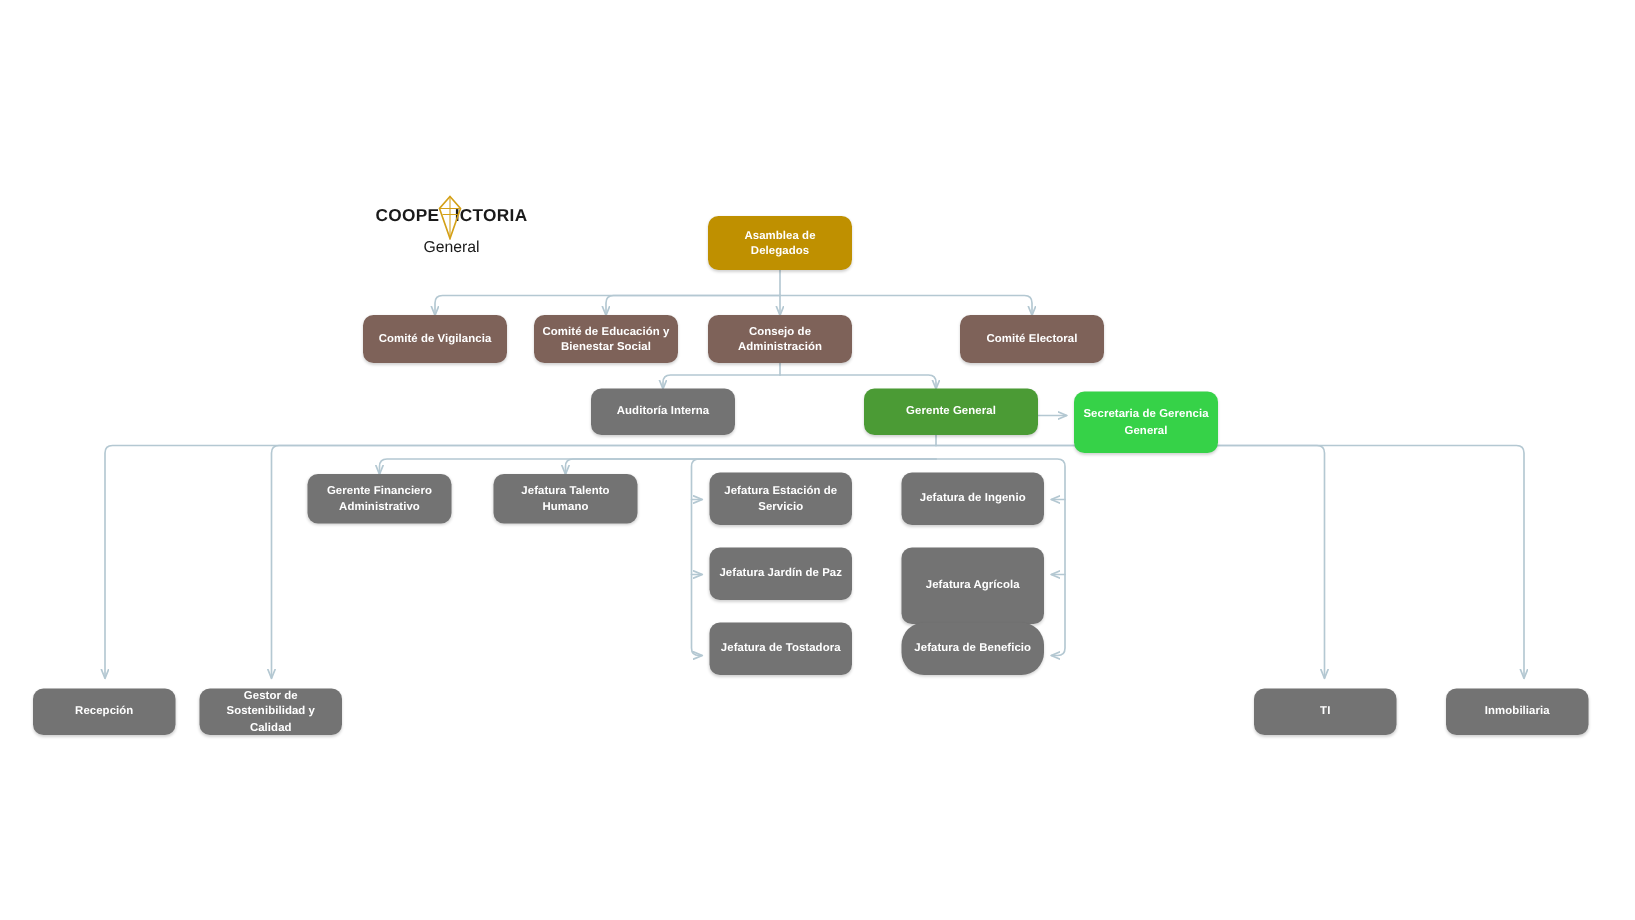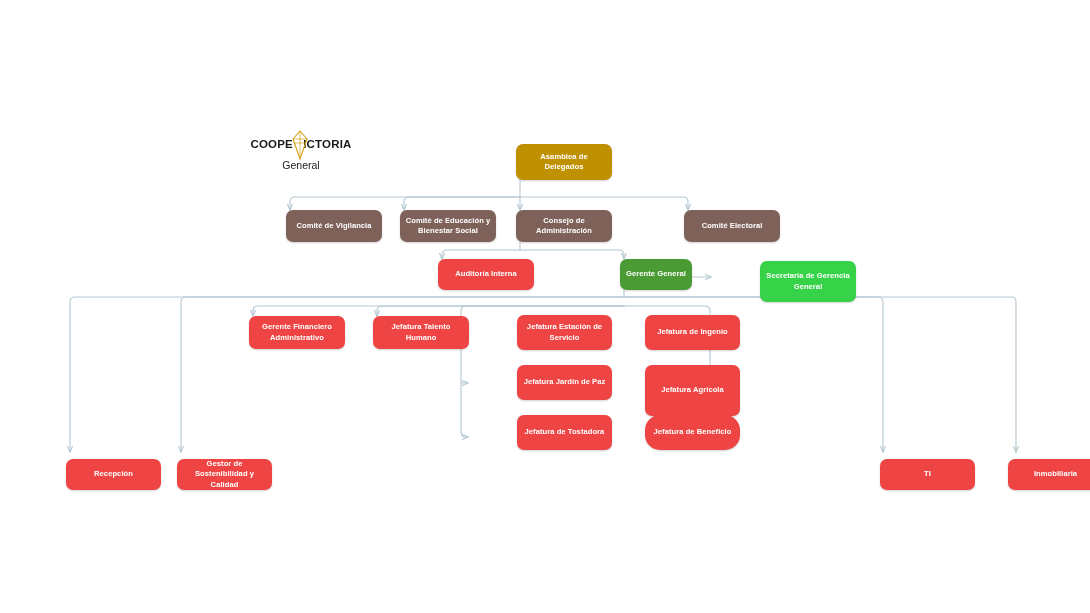--- a/index.html
+++ b/index.html
@@ -37,26 +37,25 @@
     align-items: center;
     justify-content: center;
     text-align: center;
     color: #ffffff;
     font-size: 7.6px;
     font-weight: bold;
     line-height: 1.38;
     letter-spacing: 0.05px;
     padding: 0 5px;
     box-shadow: 0 1px 2px rgba(0,0,0,0.18);
-    margin-left: 44px;
   }
   .node span { display: block; }
   .n-gold   { background: #bf9000; }
   .n-brown  { background: #7e6259; }
-  .n-teal   { background: #ef4444; }
+  .n-teal   { background: #737373; }
   .n-green  { background: #4b9b35; }
   .n-green2 { background: #36d248; }
 
   #logo {
     position: absolute;
     left: 248px;
     top: 130px;
     width: 106px;
     height: 44px;
   }
@@ -161,21 +160,21 @@
       </div>
       <div class="node n-brown" style="left: 472px; top: 210px; width: 96px; height: 32px;">
         <span>Consejo de Administración</span>
       </div>
       <div class="node n-brown" style="left: 640px; top: 210px; width: 96px; height: 32px;">
         <span>Comité Electoral</span>
       </div>
       <div class="node n-teal" style="left: 394px; top: 259px; width: 96px; height: 31px;">
         <span>Auditoría Interna</span>
       </div>
-      <div class="node n-green" style="left: 576px; top: 259px; width: 72px; height: 31px;">
+      <div class="node n-green" style="left: 576px; top: 259px; width: 116px; height: 31px;">
         <span>Gerente General</span>
       </div>
       <div class="node n-green2" style="left: 716px; top: 261px; width: 96px; height: 41px;">
         <span>Secretaria de Gerencia General</span>
       </div>
       <div class="node n-teal" style="left: 205px; top: 316px; width: 96px; height: 33px;">
         <span>Gerente Financiero Administrativo</span>
       </div>
       <div class="node n-teal" style="left: 329px; top: 316px; width: 96px; height: 33px;">
         <span>Jefatura Talento Humano</span>

